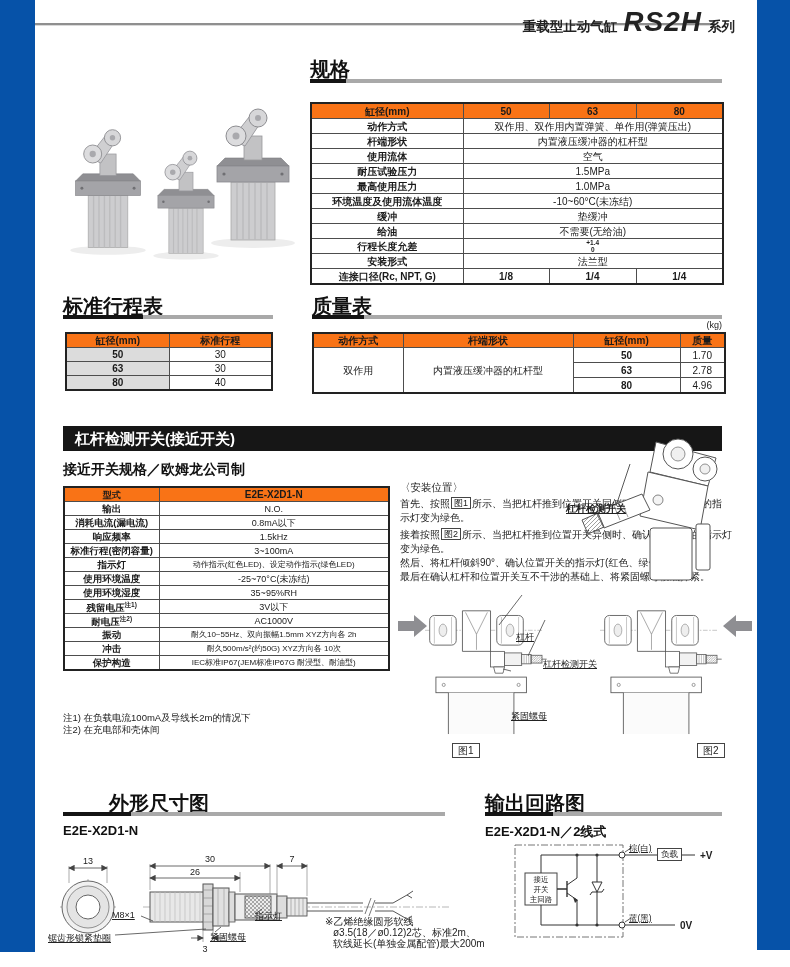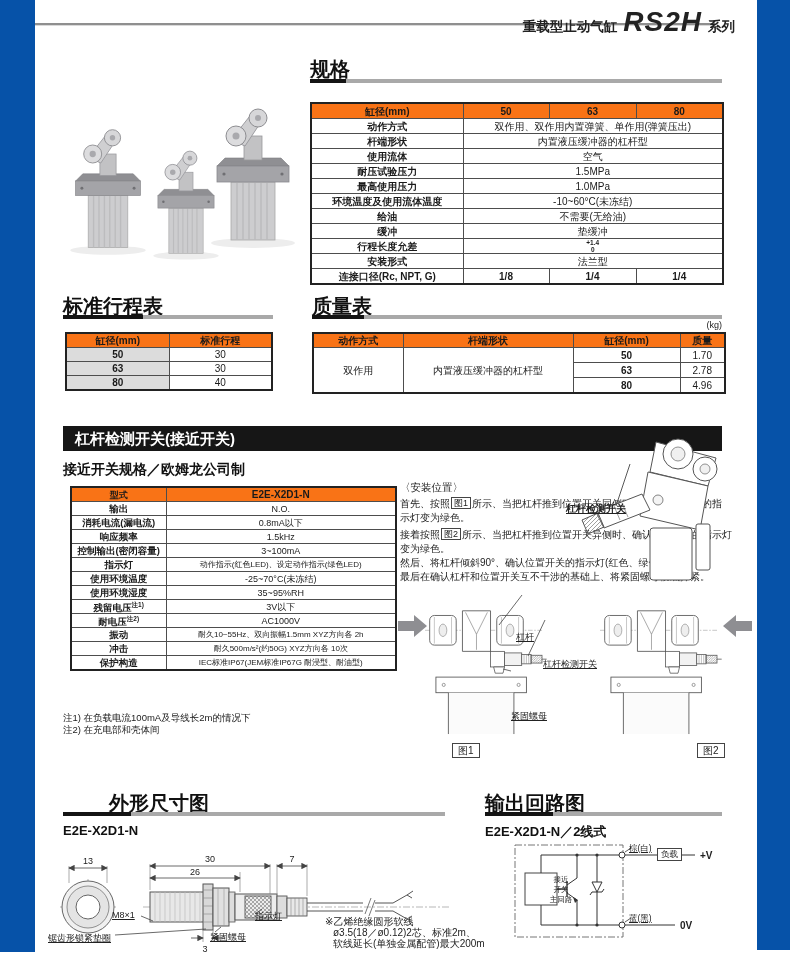--- a/index.html
+++ b/index.html
@@ -120,26 +120,26 @@
         </tr>
     <tr>
           <td class="lbl">最高使用压力</td>
           <td colspan="3">1.0MPa</td>
         </tr>
     <tr>
           <td class="lbl">环境温度及使用流体温度</td>
           <td colspan="3">-10~60°C(未冻结)</td>
         </tr>
     <tr>
+          <td class="lbl">缓冲</td>
+          <td colspan="3">垫缓冲</td>
+        </tr>
+    <tr>
           <td class="lbl">给油</td>
           <td colspan="3">不需要(无给油)</td>
-        </tr>
-    <tr>
-          <td class="lbl">缓冲</td>
-          <td colspan="3">垫缓冲</td>
         </tr>
     <tr>
       <td class="lbl">行程长度允差</td>
       <td colspan="3">
         <span class="tol">
               <span>+1.4</span>
               <span>0</span>
             </span>
       </td>
     </tr>
@@ -242,21 +242,21 @@
     <path d="M56 78l6 14M64 75l6 14" stroke="#777" stroke-width="0.7"></path>
     <polygon points="24,92 40,85 46,99 30,106" fill="url(#hatch2)" stroke="#555" stroke-width="1"></polygon>
     <circle cx="100" cy="72" r="5" fill="#f4f4f4" stroke="#666" stroke-width="0.8"></circle>
     <rect x="92" y="100" width="42" height="52" rx="3" fill="#fff" stroke="#555" stroke-width="1"></rect>
     <rect x="138" y="96" width="14" height="46" rx="2" fill="#fff" stroke="#555" stroke-width="1"></rect>
     <line x1="72" y1="36" x2="58" y2="78" stroke="#444" stroke-width="0.9"></line>
   </svg>
   <div class="callout b" style="left:566px;top:457px;">杠杆检测开关</div>
 
   <div class="sub" style="left:63px;top:461px;">接近开关规格／欧姆龙公司制</div>
-  <table class="t prox" style="left:70px;top:486px;width:325px;">
+  <table class="t prox" style="left:63px;top:486px;width:325px;">
     <colgroup>
         <col style="width:95px">
         <col style="width:230px">
       </colgroup>
     <tbody>
         <tr>
       <td class="hd">型式</td>
       <td class="hd" style="font-size:10px">E2E-X2D1-N</td>
     </tr>
     <tr>
@@ -265,21 +265,21 @@
         </tr>
     <tr>
           <td class="lbl">消耗电流(漏电流)</td>
           <td>0.8mA以下</td>
         </tr>
     <tr>
           <td class="lbl">响应频率</td>
           <td>1.5kHz</td>
         </tr>
     <tr>
-          <td class="lbl">控制输出(密闭容量)</td>
+          <td class="lbl">标准行程(密闭容量)</td>
           <td>3~100mA</td>
         </tr>
     <tr>
           <td class="lbl">指示灯</td>
           <td class="sm">动作指示(红色LED)、设定动作指示(绿色LED)</td>
         </tr>
     <tr>
           <td class="lbl">使用环境温度</td>
           <td>-25~70°C(未冻结)</td>
         </tr>
@@ -463,21 +463,21 @@
     <circle cx="92" cy="15" r="1.6" fill="#333"></circle>
       <circle cx="92" cy="85" r="1.6" fill="#333"></circle>
     <circle cx="112" cy="15" r="1.6" fill="#333"></circle>
       <circle cx="112" cy="85" r="1.6" fill="#333"></circle>
     <circle cx="137" cy="15" r="3" fill="#fff" stroke="#333" stroke-width="1"></circle>
     <circle cx="137" cy="85" r="3" fill="#fff" stroke="#333" stroke-width="1"></circle>
     <path d="M140 15h32M196 15h14M140 85h50" stroke="#333" stroke-width="1"></path>
     <line x1="140" y1="12" x2="146" y2="8" stroke="#333" stroke-width="0.8"></line>
     <line x1="140" y1="82" x2="146" y2="78" stroke="#333" stroke-width="0.8"></line>
   </svg>
-  <div class="ckt-main" style="left:526px;top:875px;width:30px;padding-left:20px;">
+  <div class="ckt-main" style="left:526px;top:875px;width:30px;">
     <div>接近</div>
       <div>开关</div>
       <div>主回路</div>
   </div>
   <div class="ckt-txt" style="left:629px;top:843px;text-decoration:underline;">棕(白)</div>
   <div class="ckt-txt" style="left:629px;top:913px;text-decoration:underline;">蓝(黑)</div>
   <div class="ckt-txt" style="left:657px;top:848px;"><span class="ckt-box">负载</span></div>
   <div class="ckt-txt" style="left:700px;top:850px;font-weight:bold;font-size:10px;">+V</div>
   <div class="ckt-txt" style="left:680px;top:920px;font-weight:bold;font-size:10px;">0V</div>
 

